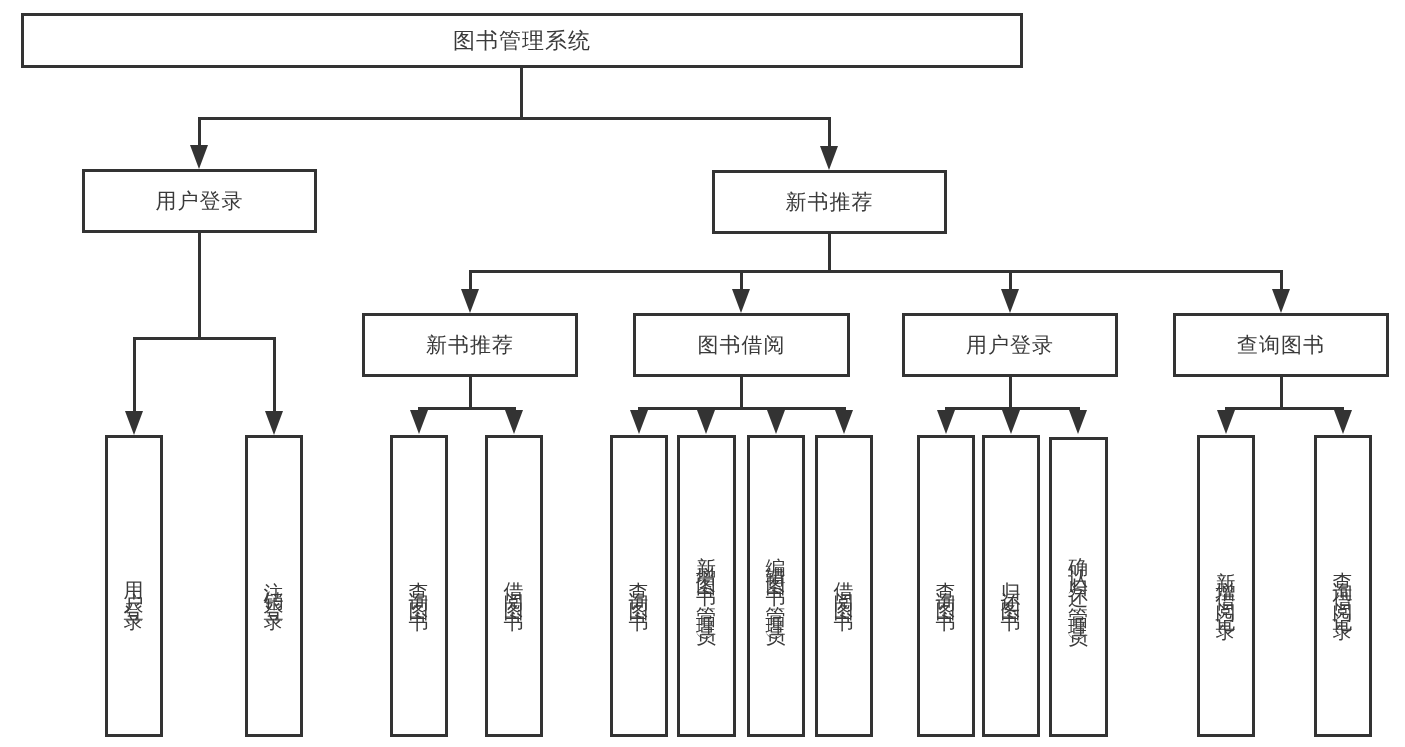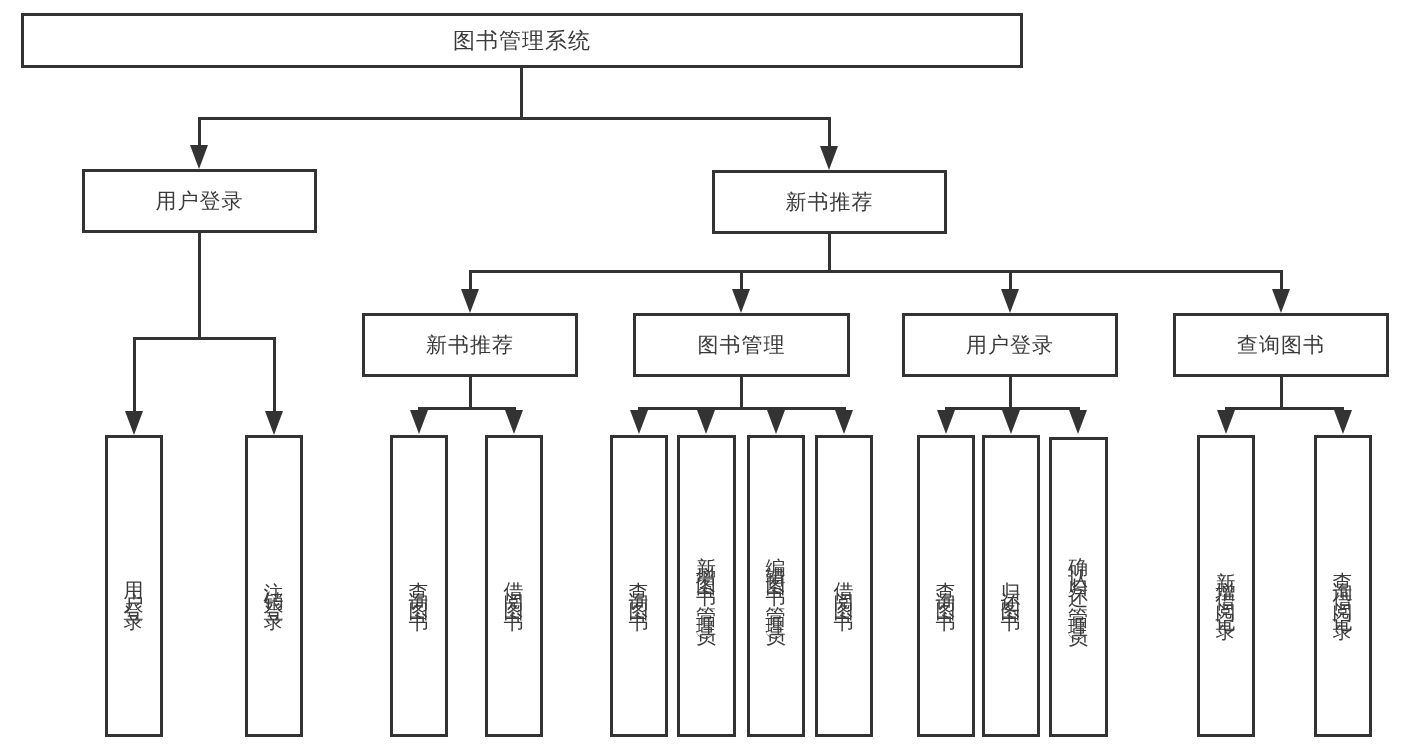--- a/index.html
+++ b/index.html
@@ -89,21 +89,21 @@
   <div class="arrow" style="left:732px;top:289px"></div>
   <div class="vline" style="left:1008.5px;top:270px;height:22px"></div>
   <div class="arrow" style="left:1001px;top:289px"></div>
   <div class="vline" style="left:1279.5px;top:270px;height:22px"></div>
   <div class="arrow" style="left:1272px;top:289px"></div>
 
   <div class="box h-box" style="left:362px;top:313px;width:216px;height:64px">
     <span class="label">新书推荐</span>
   </div>
   <div class="box h-box" style="left:633px;top:313px;width:217px;height:64px">
-    <span class="label">图书管理</span>
+    <span class="label">图书借阅</span>
   </div>
   <div class="box h-box" style="left:902px;top:313px;width:216px;height:64px">
     <span class="label">用户登录</span>
   </div>
   <div class="box h-box" style="left:1173px;top:313px;width:216px;height:64px">
     <span class="label">查询图书</span>
   </div>
 
   <div class="vline" style="left:468.5px;top:377px;height:33px"></div>
   <div class="hline" style="left:417.5px;top:407px;width:98px"></div>

